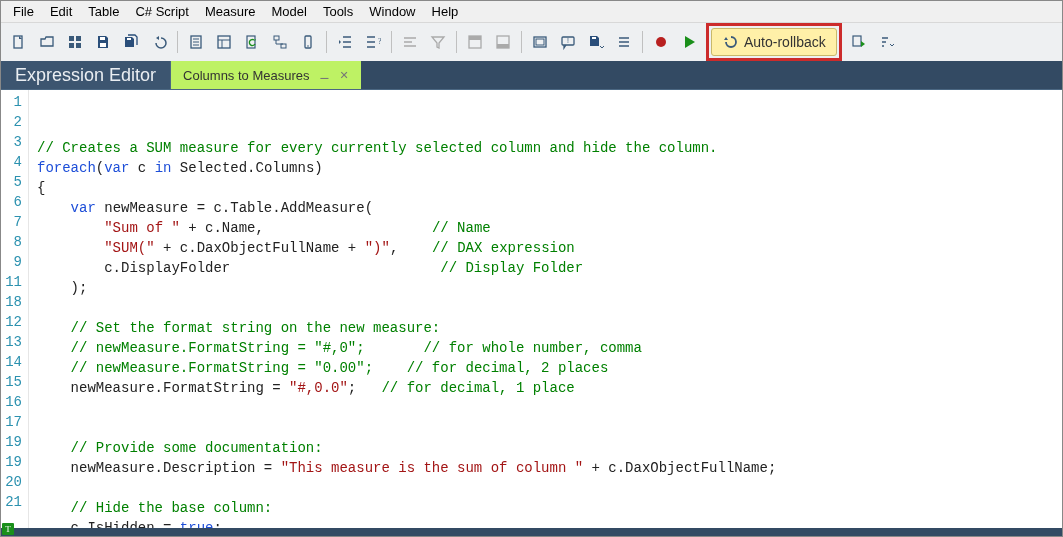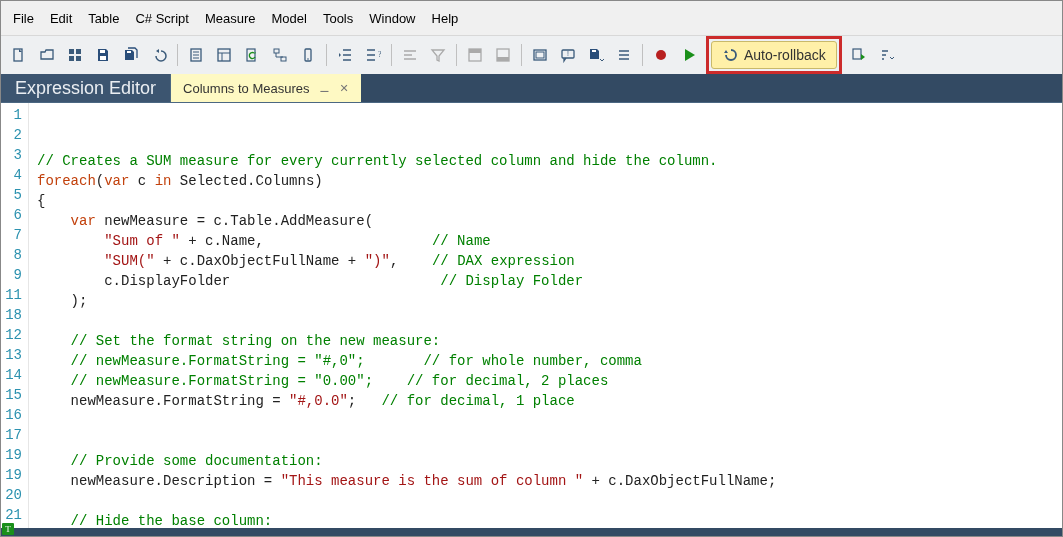--- a/index.html
+++ b/index.html
@@ -18,21 +18,21 @@
     flex-direction: column;
     height: 100%;
     border: 1px solid #888;
     background: #f0f0f0;
   }
 
   
   .menubar {
     display: flex;
     align-items: center;
-    height: 35px;
+    height: 22px;
     padding: 0 4px;
     background: #f0f0f0;
     border-bottom: 1px solid #d8d8d8;
   }
   .menubar .menu-item {
     padding: 2px 8px;
     cursor: default;
   }
 
   
@@ -99,21 +99,21 @@
     padding: 0 14px;
     color: #eaeef2;
     background: #3c5570;
     border-right: 1px solid #4b6782;
     font-size: 18px;
   }
   .tabrow .tab {
     display: flex;
     align-items: center;
     padding: 0 12px;
-    background: #fef9c3;
+    background: #bef264;
     color: #333;
     font-size: 13px;
     gap: 10px;
   }
   .tabrow .tab .tab-icon {
     color: #777;
     font-size: 11px;
     cursor: default;
   }
 
@@ -146,21 +146,21 @@
   }
   .gutter div { height: 20px; }
   .code {
     padding: 2px 0 2px 8px;
     white-space: pre;
     color: #222;
     margin-top: 46px;
   }
   .code .line { height: 20px; }
   .tok-comment { color: #008000; }
-  .tok-keyword { color: #c2410c; }
+  .tok-keyword { color: #1d4ed8; }
   .tok-string  { color: #a31515; }
 
   .statusbar {
     height: 8px;
     background: #334a63;
   }
 
   
   .corner-badge {
     position: absolute;

